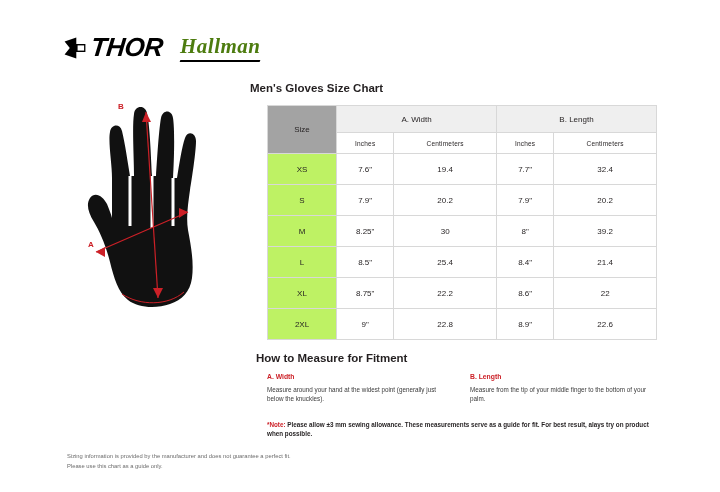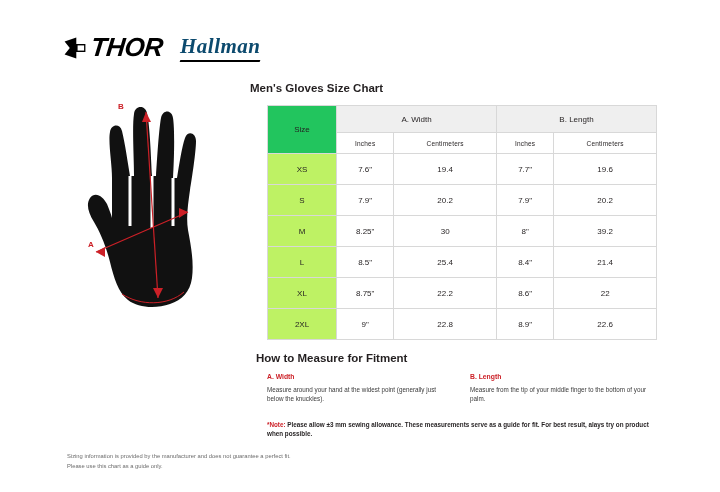--- a/index.html
+++ b/index.html
@@ -54,21 +54,21 @@
     position: absolute;
     left: 118px;
     top: 6px;
     text-align: center;
   }
   .hallman-word {
     font-family: "Liberation Serif", serif;
     font-style: italic;
     font-weight: bold;
     font-size: 21px;
-    color: #0c4a6e;
+    color: #4d7c0f;
     letter-spacing: 0.5px;
   }
   .hallman-underline {
     width: 80px;
     height: 2px;
     background: #000;
     margin: 1px auto 0 auto;
     transform: skewX(-20deg);
   }
 
@@ -114,21 +114,21 @@
     padding: 0;
     font-weight: normal;
   }
   .hdr-group {
     background: #efefef;
     font-weight: bold;
     font-size: 8px;
     height: 26px;
   }
   .hdr-size {
-    background: #22c55e;
+    background: #a3a3a3;
     font-weight: bold;
     font-size: 8px;
     width: 68px;
   }
   .hdr-unit {
     background: #ffffff;
     font-weight: bold;
     font-size: 6.5px;
     height: 20px;
     letter-spacing: 0.2px;
@@ -271,21 +271,21 @@
         <th class="hdr-unit">Inches</th>
         <th class="hdr-unit">Centimeters</th>
       </tr>
     </thead>
     <tbody>
       <tr>
         <td class="size-cell">XS</td>
         <td class="val-cell">7.6"</td>
         <td class="val-cell">19.4</td>
         <td class="val-cell">7.7"</td>
-        <td class="val-cell">19.6</td>
+        <td class="val-cell">32.4</td>
       </tr>
       <tr>
         <td class="size-cell">S</td>
         <td class="val-cell">7.9"</td>
         <td class="val-cell">20.2</td>
         <td class="val-cell">7.9"</td>
         <td class="val-cell">20.2</td>
       </tr>
       <tr>
         <td class="size-cell">M</td>

